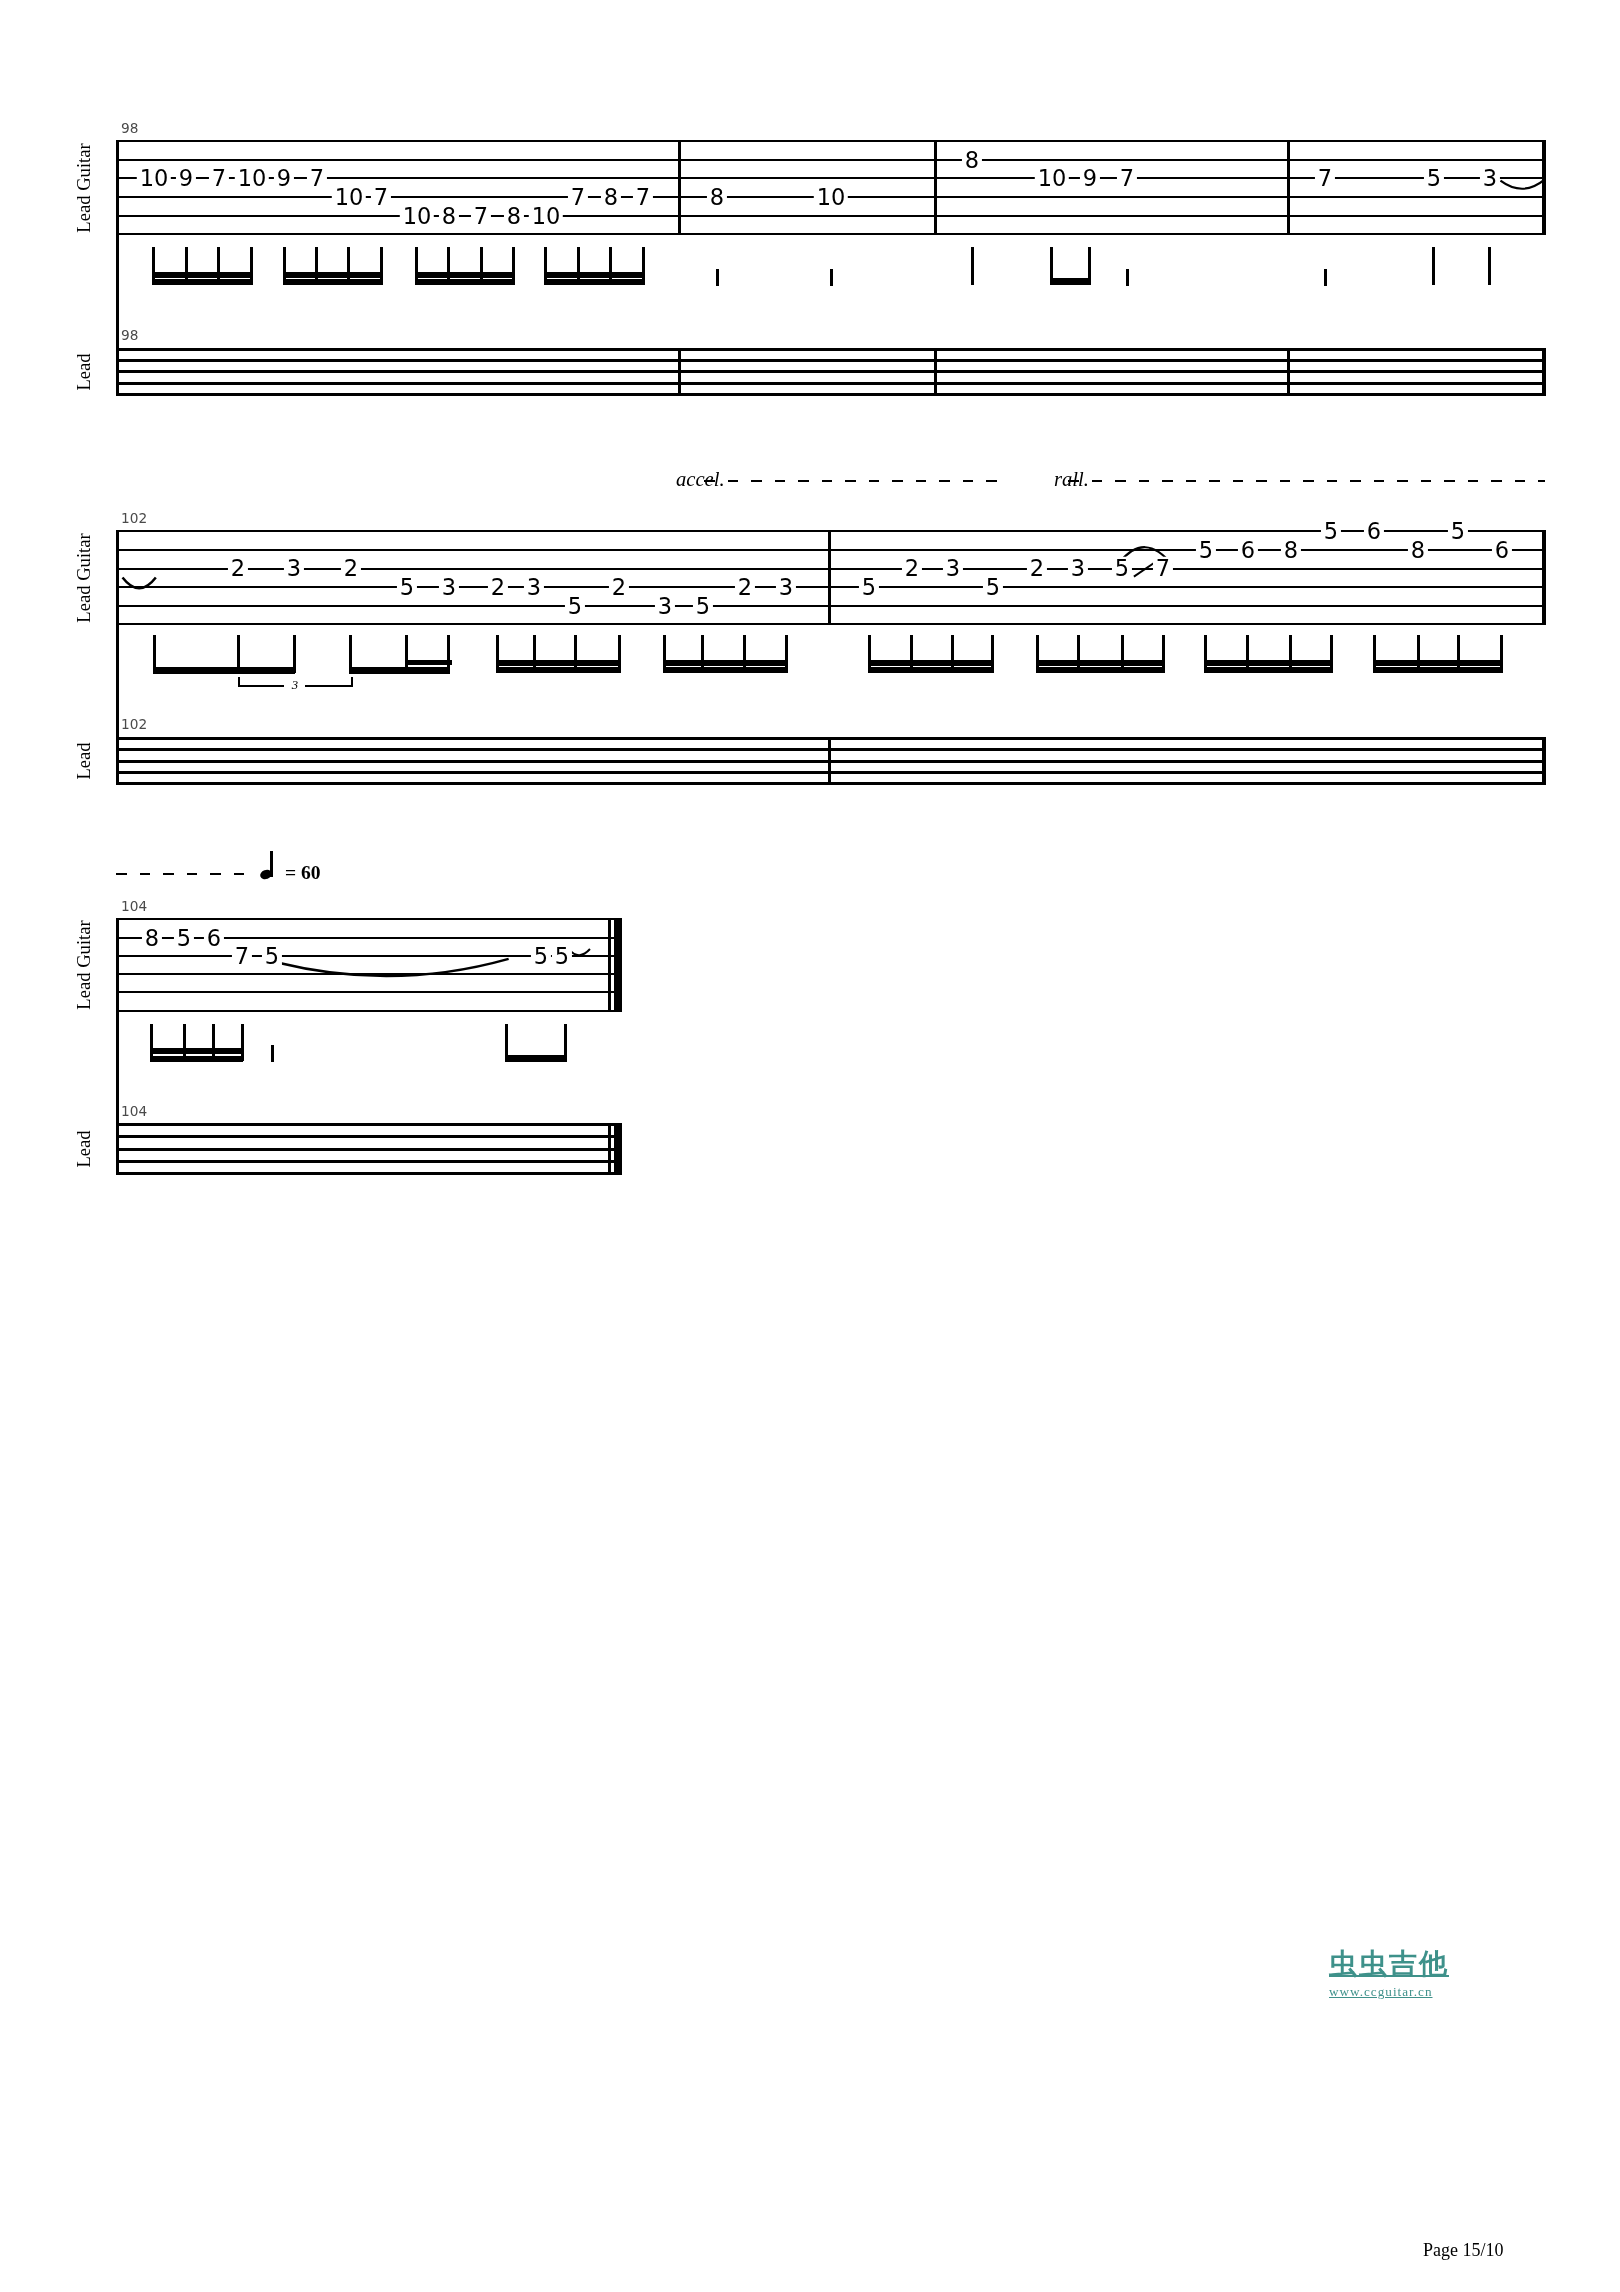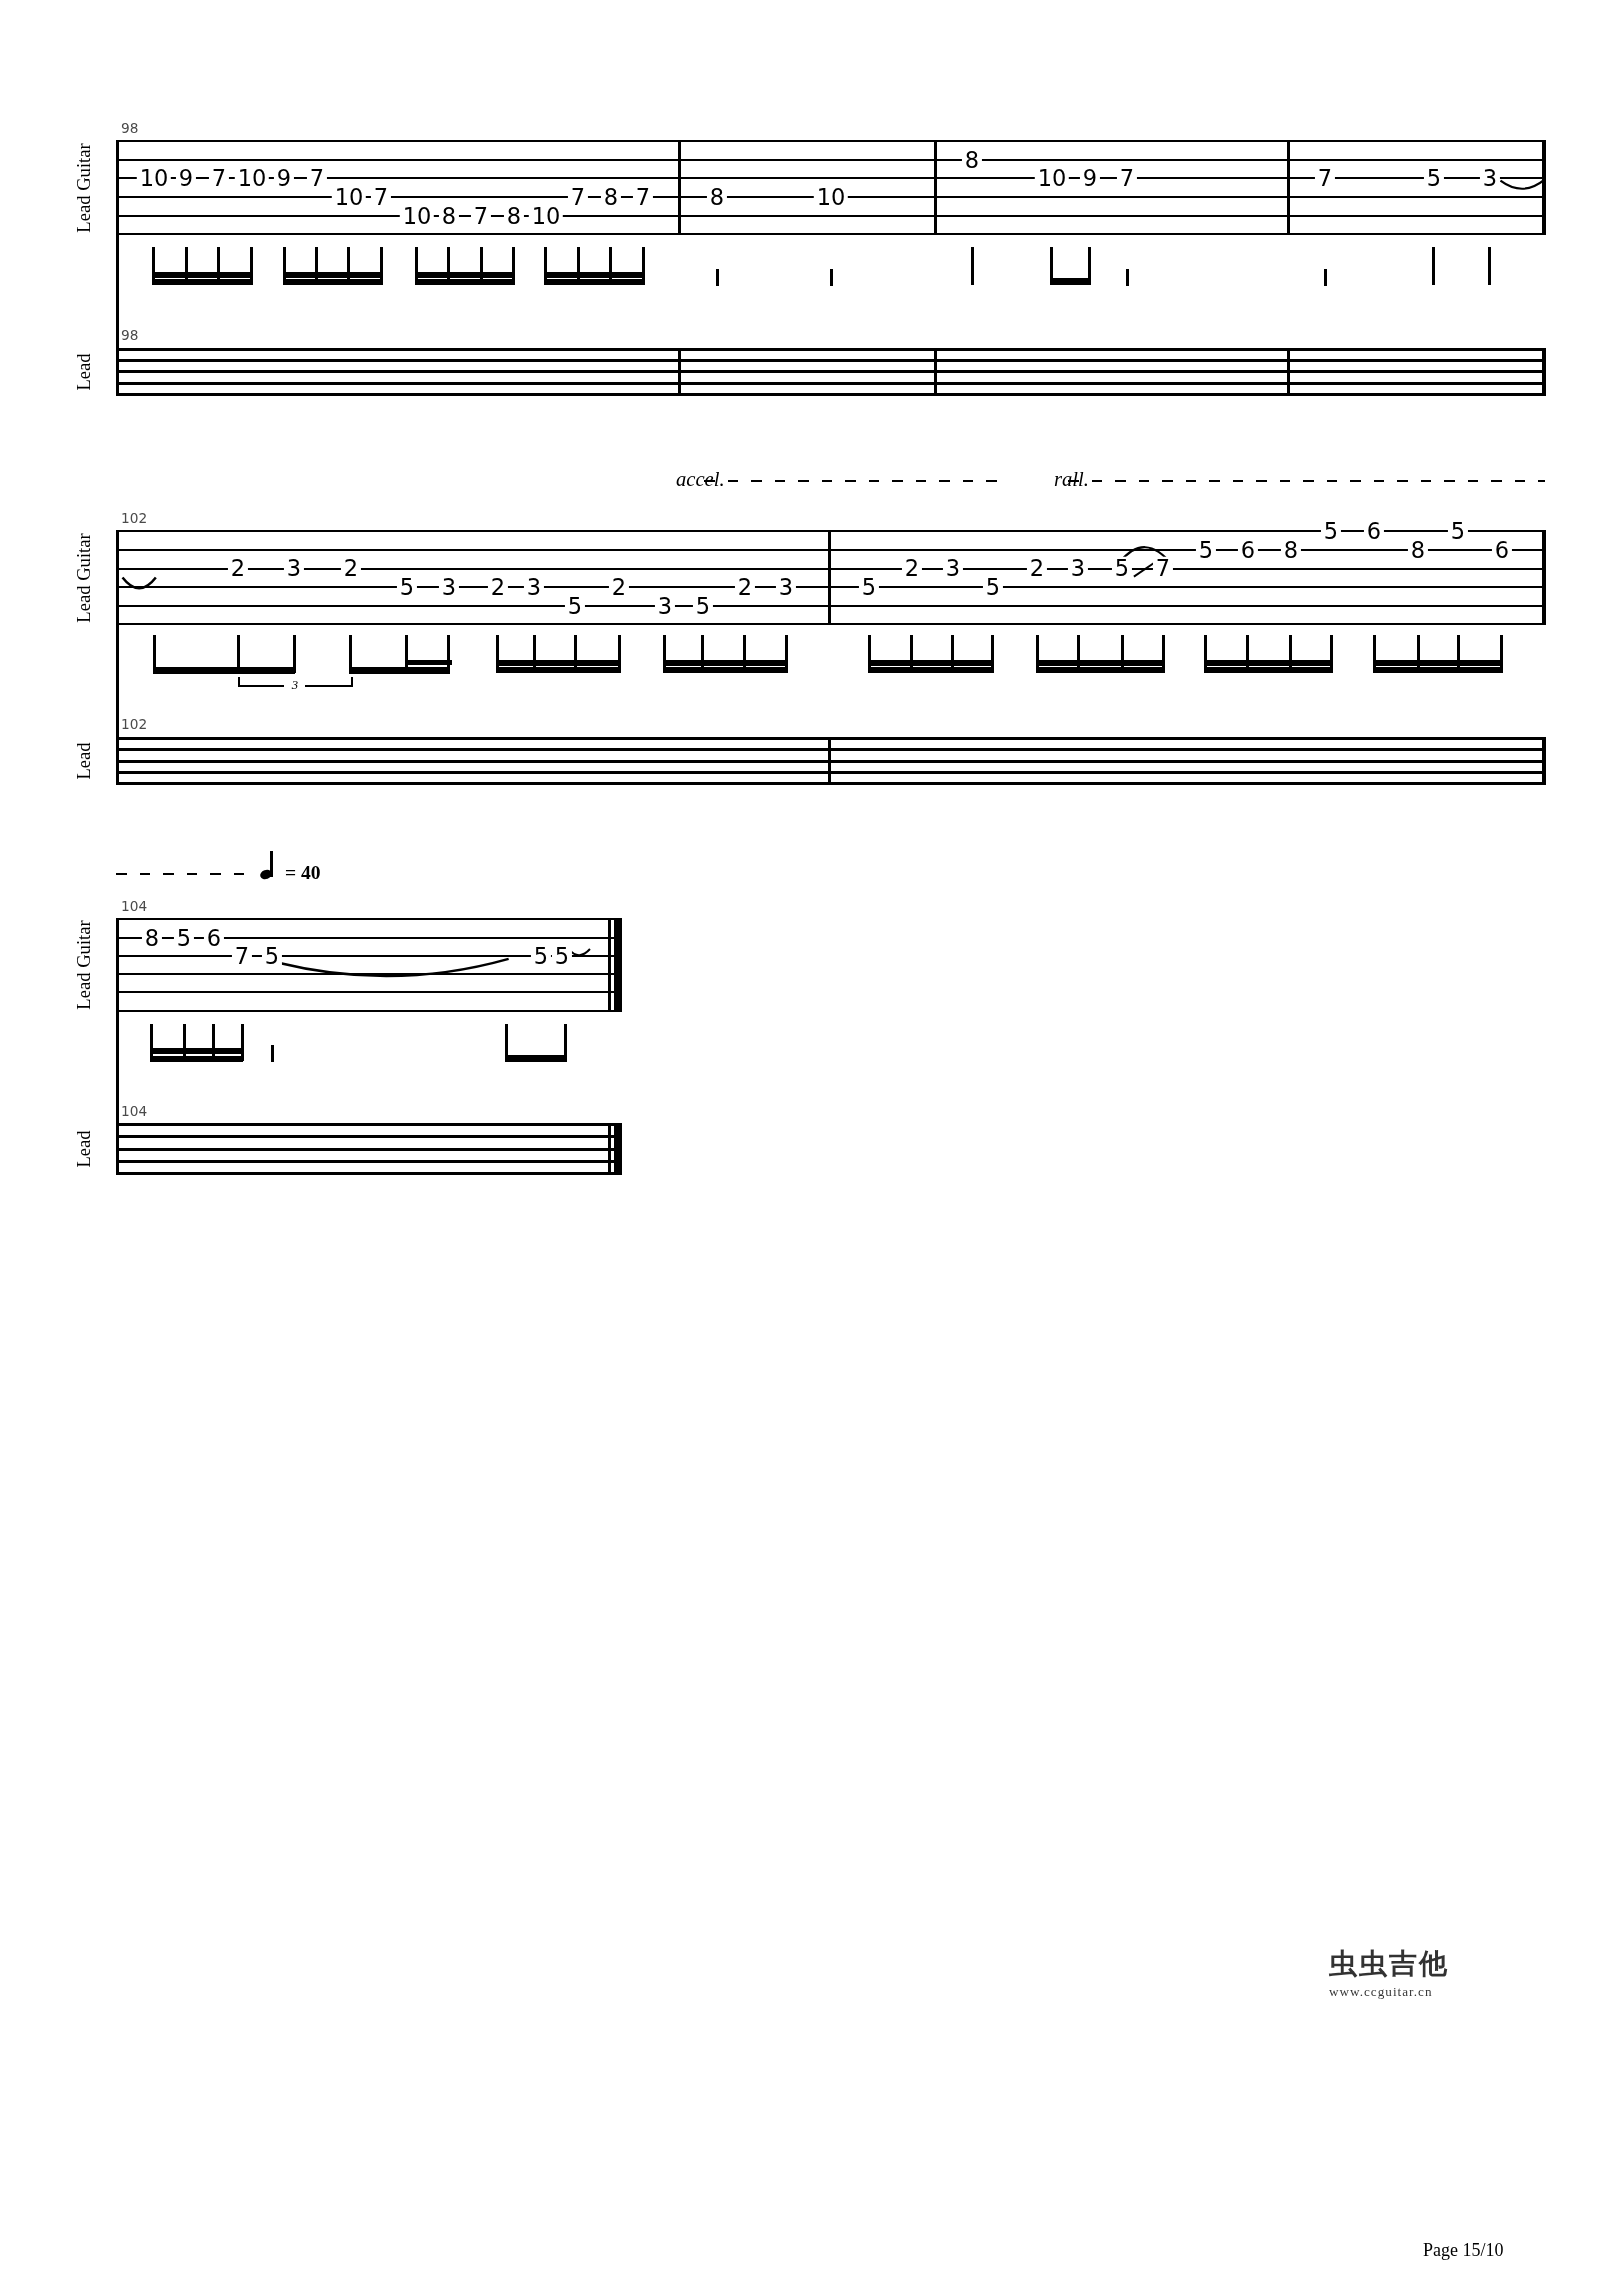--- a/index.html
+++ b/index.html
@@ -31,32 +31,32 @@
 <div id="root">
 
   <div class="abs ital" style="left:637px;top:469px;">accel.</div>
   <div class="dash" style="left:704px;top:480px;width:306px;"></div>
   <div class="abs ital" style="left:1015px;top:469px;">rall.</div>
   <div class="dash" style="left:1068px;top:480px;width:477px;"></div>
 
   <div class="dash" style="left:116px;top:873px;width:139px;"></div>
   <div id="qnote-head"></div>
   <div id="qnote-stem"></div>
-  <div id="tempo-eq">= 40</div>
+  <div id="tempo-eq">= 60</div>
 
   <svg id="slur-svg" width="1620" height="2293" viewBox="0 0 1653 2339">
       <path d="M1531 184 Q1554 201 1576 183" fill="none" stroke="#000" stroke-width="2.2"></path>
       <path d="M125 589 Q142 611 159 589" fill="none" stroke="#000" stroke-width="2.5"></path>
       <path d="M1142 574 Q1168 541 1196 576" fill="none" stroke="#000" stroke-width="2.2"></path>
       <path d="M1157 588 L1182 571" fill="none" stroke="#000" stroke-width="2"></path>
       <path d="M284 982 Q402 1011 519 978" fill="none" stroke="#000" stroke-width="2.5"></path>
       <path d="M581 969 Q591 980 602 968" fill="none" stroke="#000" stroke-width="2"></path>
     </svg>
 
-  <div id="wm" style="color: #000000;">
+  <div id="wm" style="color: #0f766e; text-decoration: underline;">
     <div class="t">虫虫吉他</div>
     <div class="u">www.ccguitar.cn</div>
   </div>
 
   <div id="footer">Page 15/10</div>
 <div style="position: absolute; left: 116px; top: 140px; width: 1430px; height: 2px; background: rgb(0, 0, 0);"></div>
     <div style="position: absolute; left: 116px; top: 159px; width: 1430px; height: 2px; background: rgb(0, 0, 0);"></div>
     <div style="position: absolute; left: 116px; top: 177px; width: 1430px; height: 2px; background: rgb(0, 0, 0);"></div>
     <div style="position: absolute; left: 116px; top: 196px; width: 1430px; height: 2px; background: rgb(0, 0, 0);"></div>
     <div style="position: absolute; left: 116px; top: 215px; width: 1430px; height: 2px; background: rgb(0, 0, 0);"></div>

